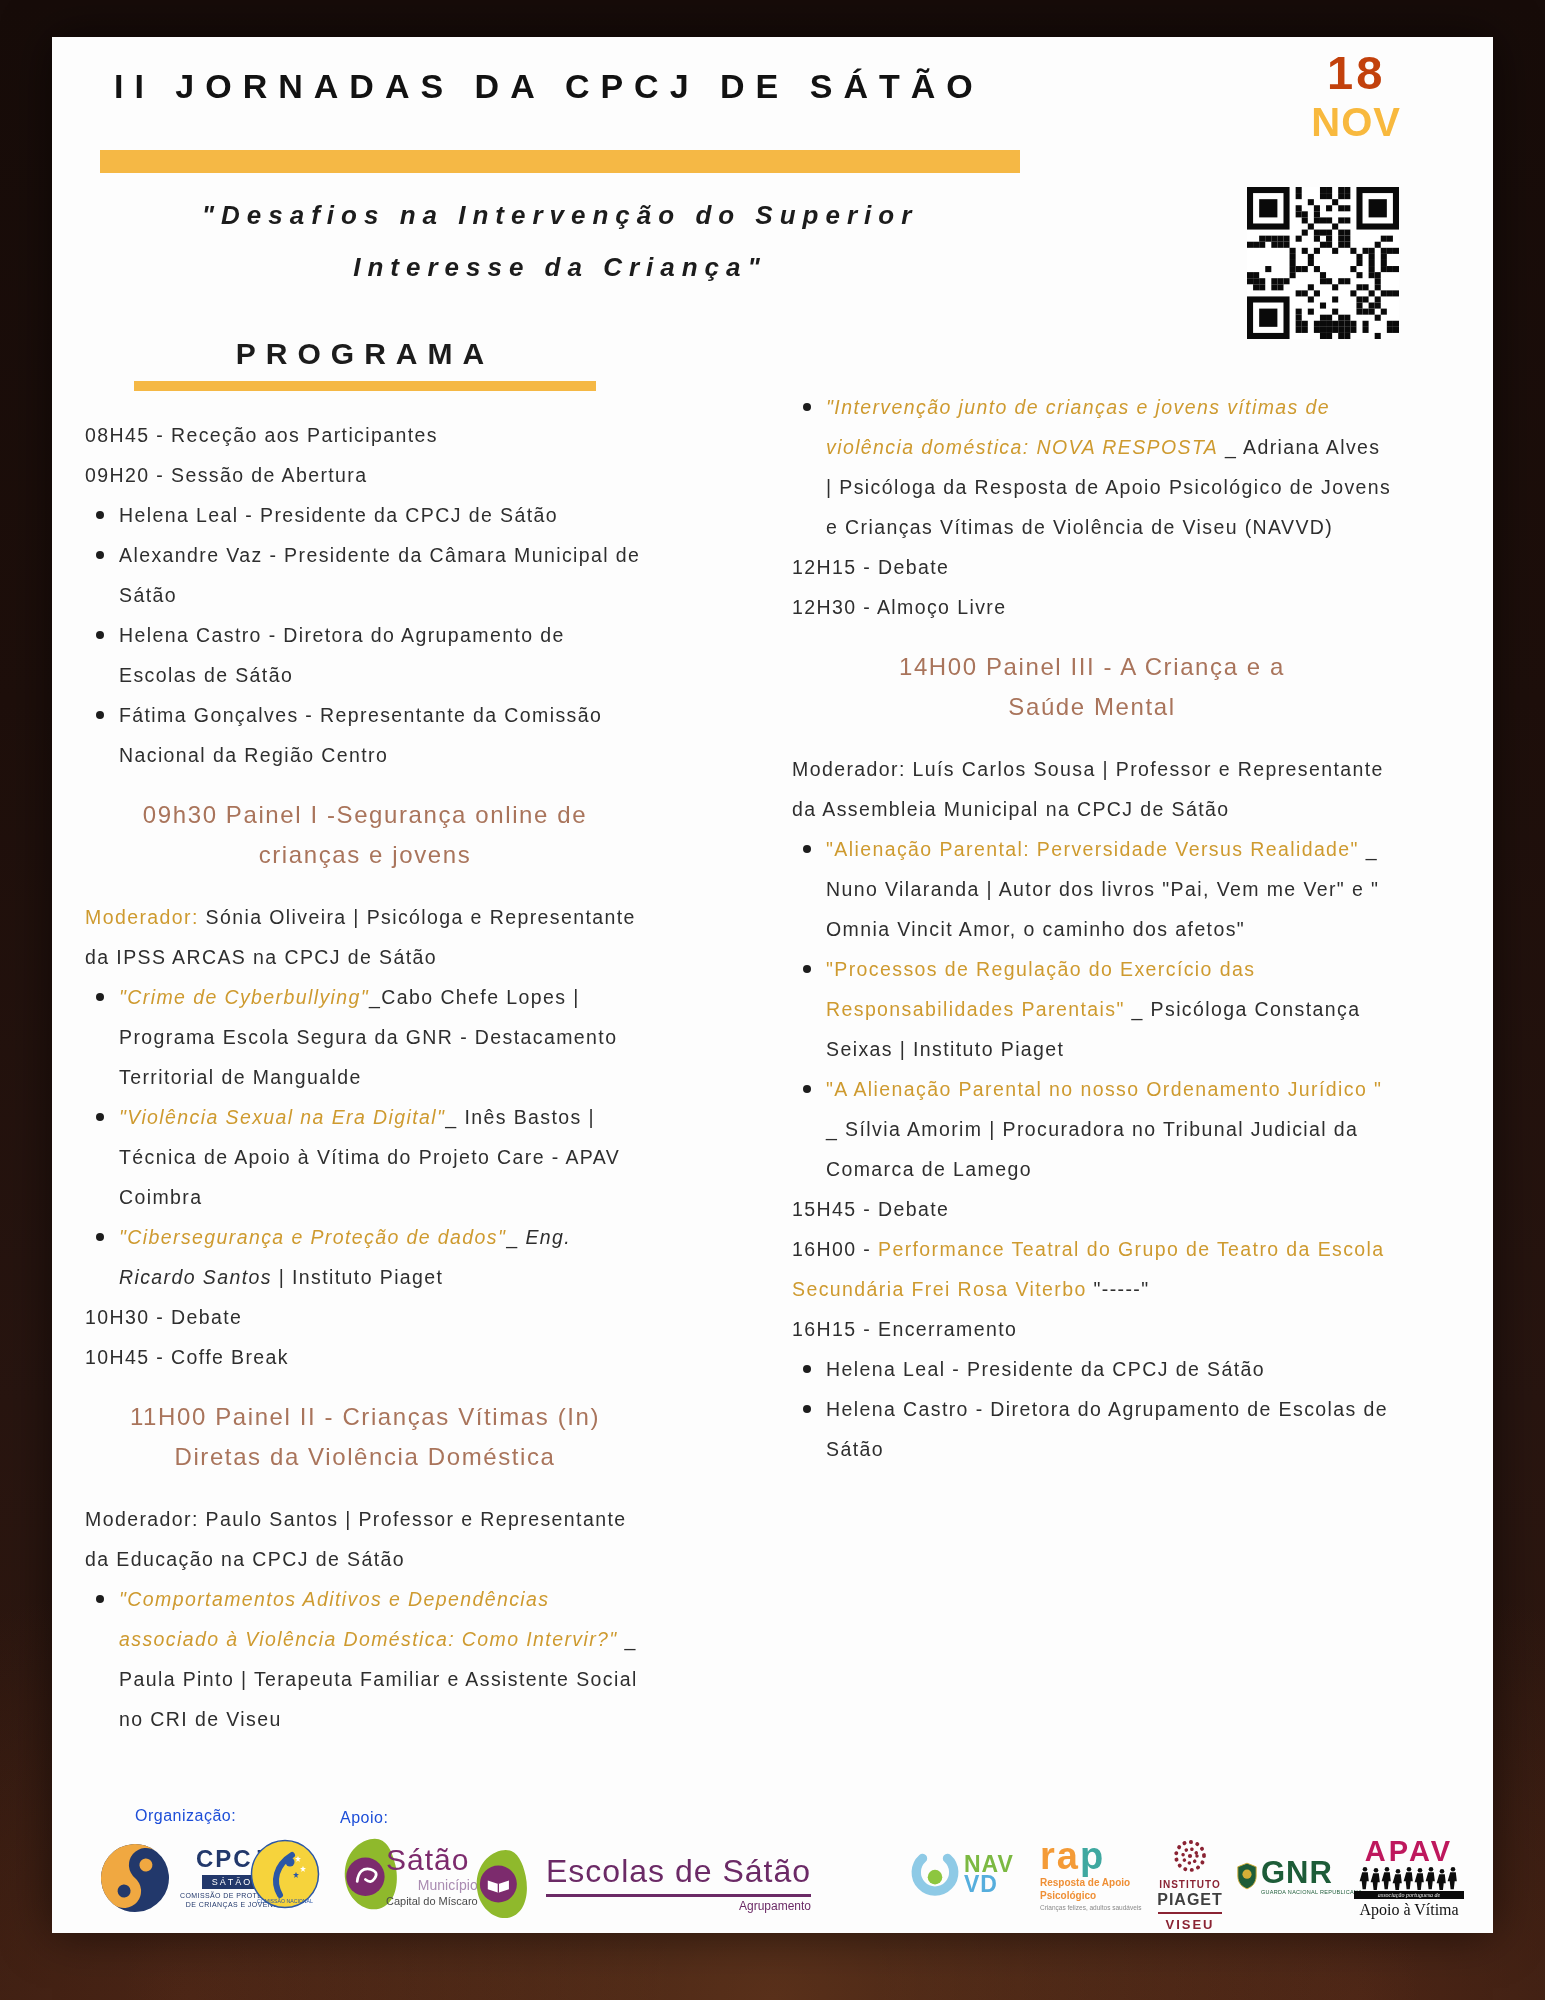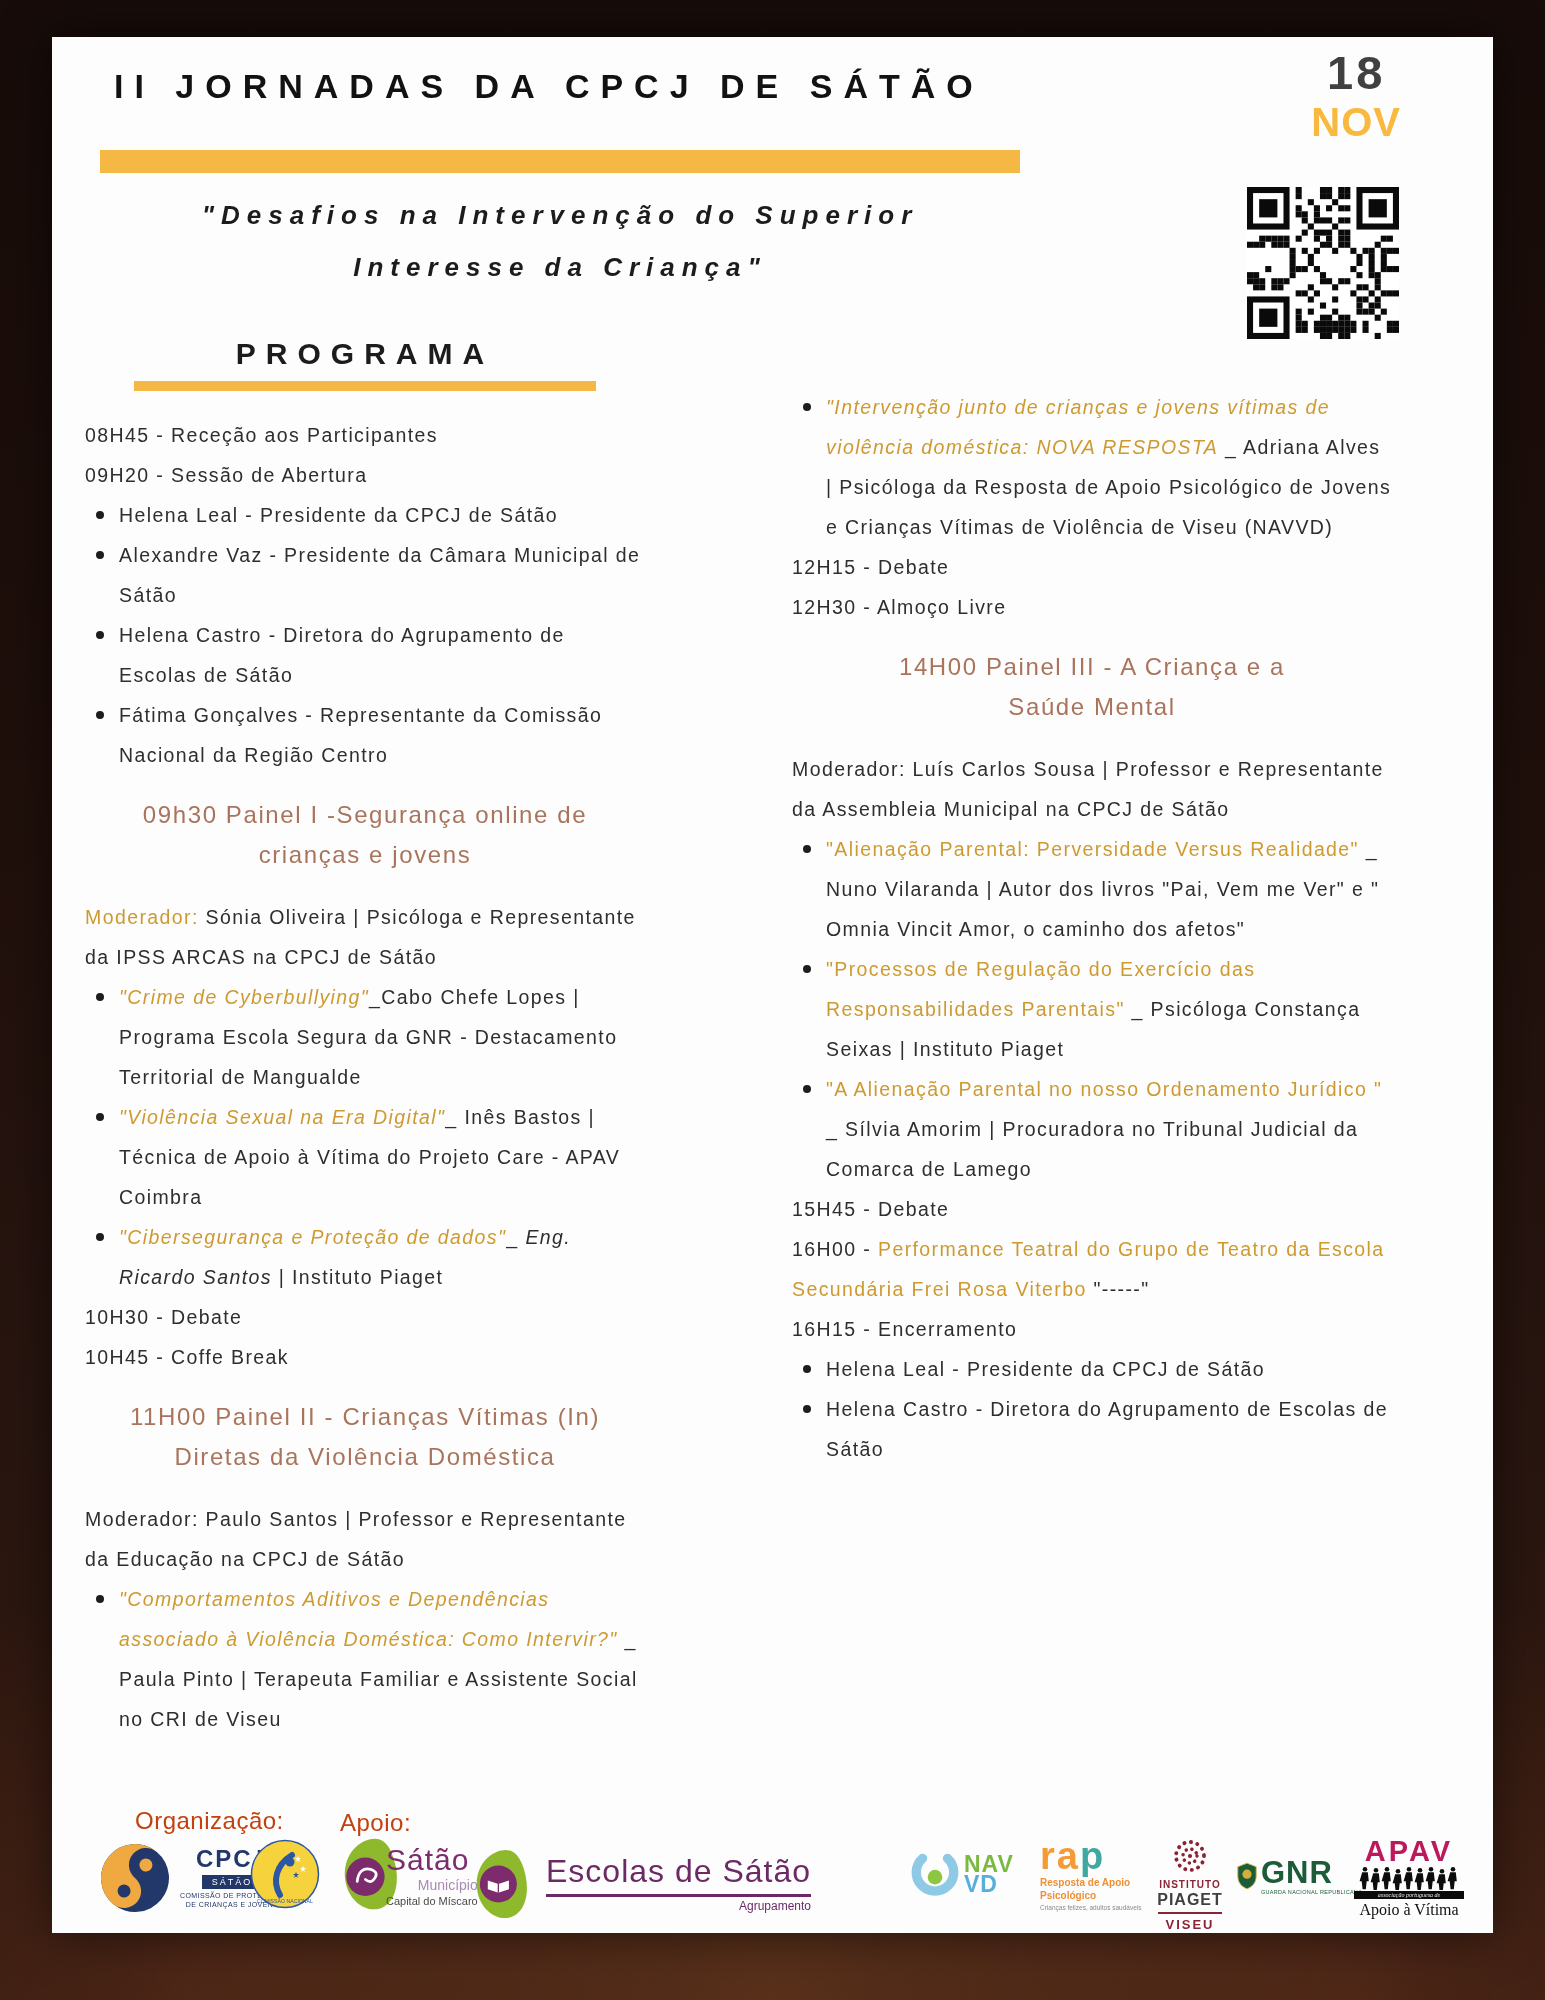--- a/index.html
+++ b/index.html
@@ -20,40 +20,40 @@
   .title{
     position:absolute;left:62px;top:30px;width:1000px;
     font-size:34px;font-weight:bold;letter-spacing:11px;color:#121212;white-space:nowrap;
   }
   .title-bar{position:absolute;left:48px;top:113px;width:920px;height:23px;background:#F5B845;}
   .subtitle{
     position:absolute;left:48px;top:152px;width:920px;text-align:center;
     font-size:26px;font-weight:bold;font-style:italic;letter-spacing:7px;line-height:52px;color:#1c1c1c;
   }
   .datebox{position:absolute;top:12px;right:92px;text-align:center;line-height:1;}
-  .day{font-size:47px;font-weight:bold;letter-spacing:3px;color:#404040;}
+  .day{font-size:47px;font-weight:bold;letter-spacing:3px;color:#c2410c;}
   .month{font-size:40px;font-weight:bold;letter-spacing:1px;color:#F8B93E;margin-top:6px;}
   .qr{position:absolute;top:150px;right:94px;width:152px;height:152px;background:#fff;}
   
   .program-head{position:absolute;left:33px;top:300px;width:560px;text-align:center;}
   .program-head .ph-text{font-size:30px;font-weight:bold;letter-spacing:10px;color:#1c1c1c;}
   .program-head .ph-bar{width:462px;height:10px;background:#F5B845;margin:10px auto 0;}
   
   .col{position:absolute;font-size:19.5px;letter-spacing:1.4px;line-height:40px;color:#2e2e2e;}
   .col-left{left:33px;top:378px;width:560px;}
   .col-right{left:740px;top:350px;width:600px;}
   .bullet{position:relative;padding-left:34px;}
   .bullet::before{content:"";position:absolute;left:11px;top:16px;width:8px;height:8px;border-radius:50%;background:#1d1d1d;}
   .gold{color:#CE9A2F;}
   .gold-i{color:#CE9A2F;font-style:italic;}
   .dark-i{font-style:italic;}
   .panel-heading{color:#A9745B;font-size:24px;letter-spacing:1.6px;line-height:40px;text-align:center;margin:20px 0 22px;}
   
   .footer{position:absolute;left:0;top:1756px;width:1441px;height:140px;}
-  .flabel{position:absolute;font-size:24px;color:#c2410c;letter-spacing:.5px;}
+  .flabel{position:absolute;font-size:16px;color:#1d4ed8;letter-spacing:.5px;}
   .lbl-org{left:83px;top:14px;}
   .lbl-apoio{left:288px;top:16px;}
   .logo{position:absolute;}
   .lg-cpcj{left:46px;top:48px;display:flex;align-items:center;}
   .cpcj-txt{margin-left:8px;text-align:center;}
   .cpcj-name{font-size:24px;font-weight:bold;color:#22386b;letter-spacing:2px;line-height:24px;}
   .cpcj-box{display:inline-block;background:#22386b;color:#fff;font-size:9px;letter-spacing:2px;padding:2px 10px;margin:2px 0;}
   .cpcj-sub{font-size:7px;color:#22386b;letter-spacing:.4px;line-height:9px;}
   .lg-comissao{left:198px;top:46px;}
   .lg-satao{left:286px;top:42px;}

